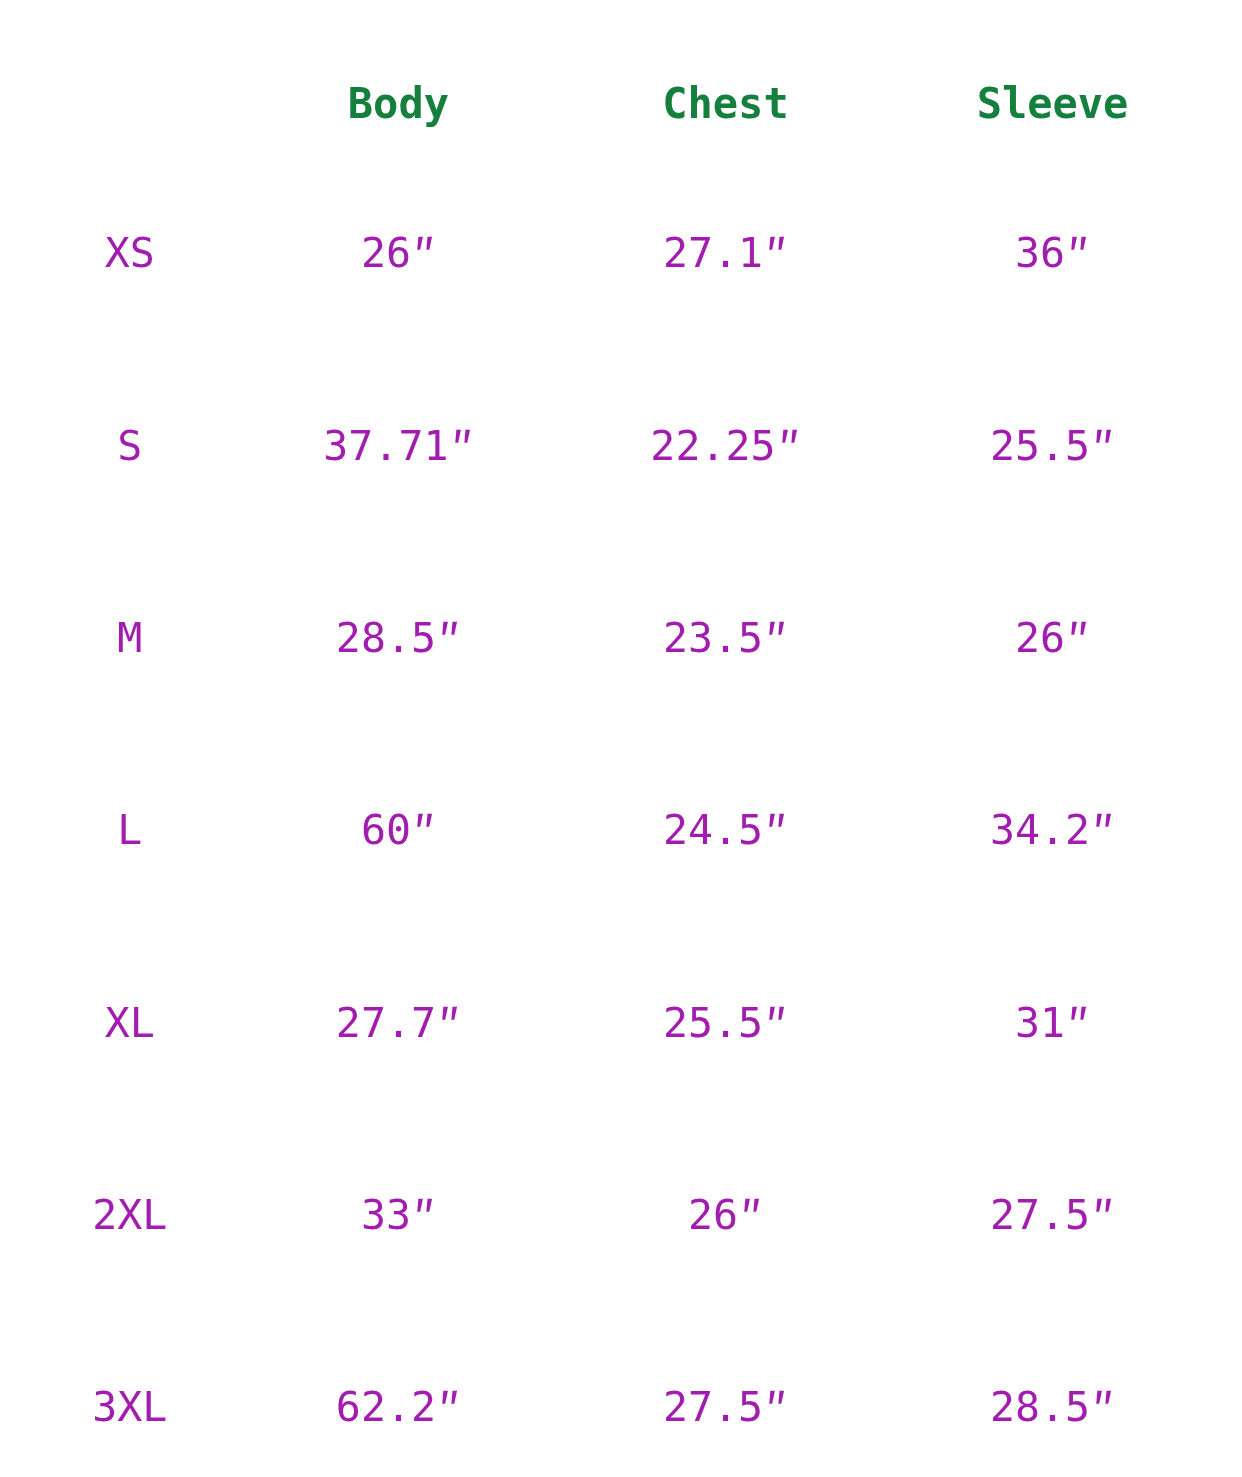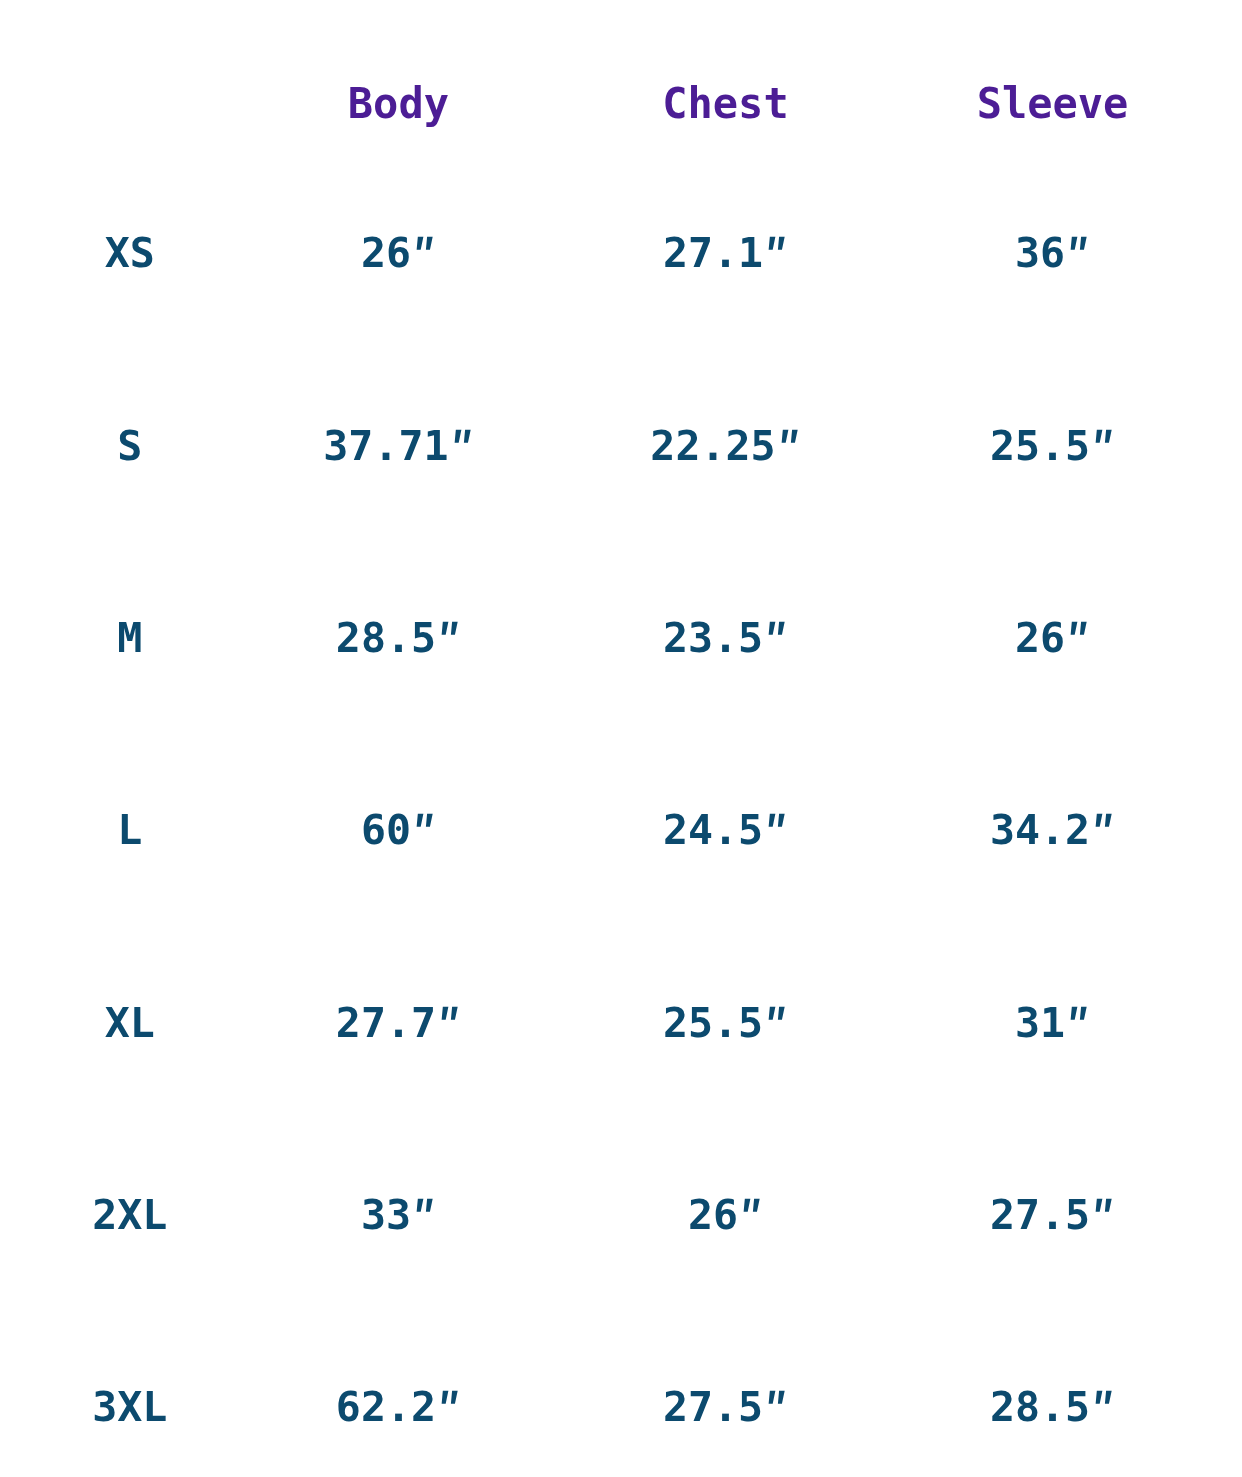--- a/index.html
+++ b/index.html
@@ -44,31 +44,31 @@
   }
   col.c-size { width: 210.1px; }
   col.c-measure { width: 327.05px; }
 
   tr.head-row { height: 107.6px; }
   th.col-head {
     font-family: "DejaVu Sans Mono", monospace;
     font-weight: 700;
     font-size: 42px;
     line-height: 107.6px;
-    color: #4c1d95;
+    color: #15803d;
   }
 
   tr.data-row { height: 192.28px; }
   td.size-cell,
   td.val-cell {
     font-family: "DejaVu Sans Mono", monospace;
-    font-weight: 700;
+    font-weight: 400;
     font-size: 41.6px;
     line-height: 192.28px;
-    color: #0c4a6e;
+    color: #a21caf;
   }
   span.unit-mark {
     display: inline-block;
     font-family: "Liberation Mono", monospace;
     font-size: 41.6px;
     line-height: 0;
     vertical-align: baseline;
     transform: translateX(-1.2px) skewX(-8.5deg);
   }
 </style>

